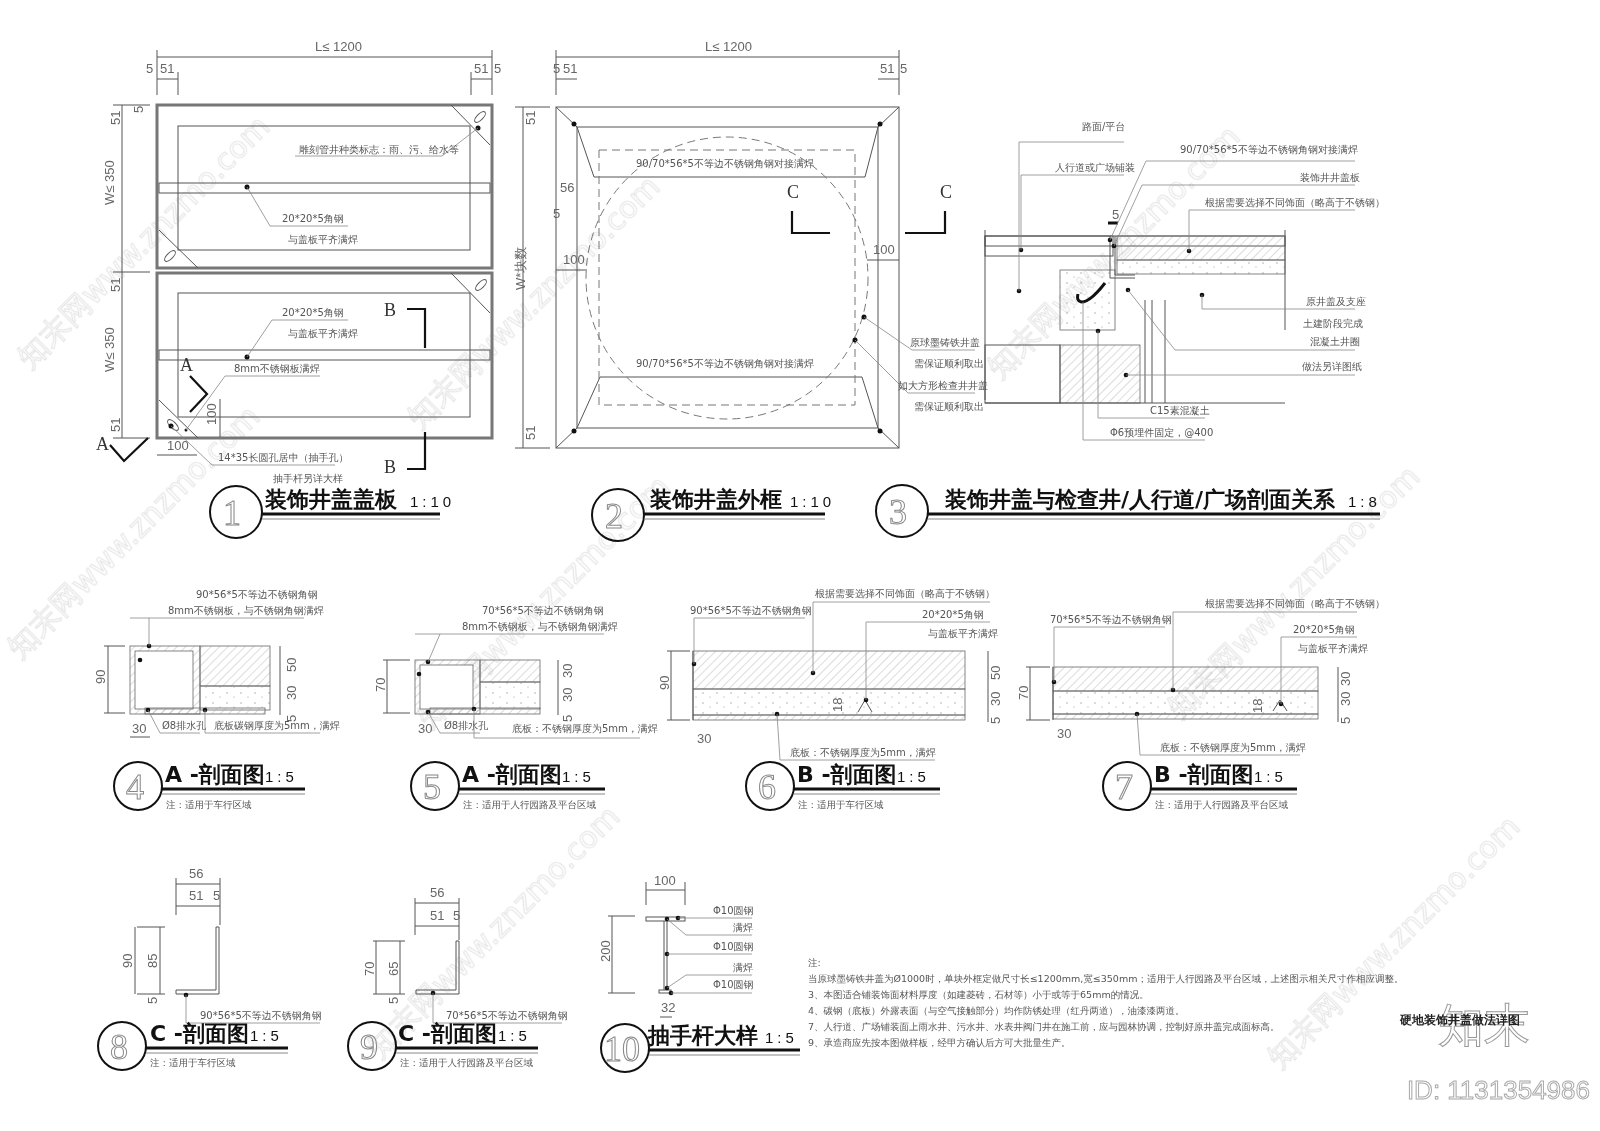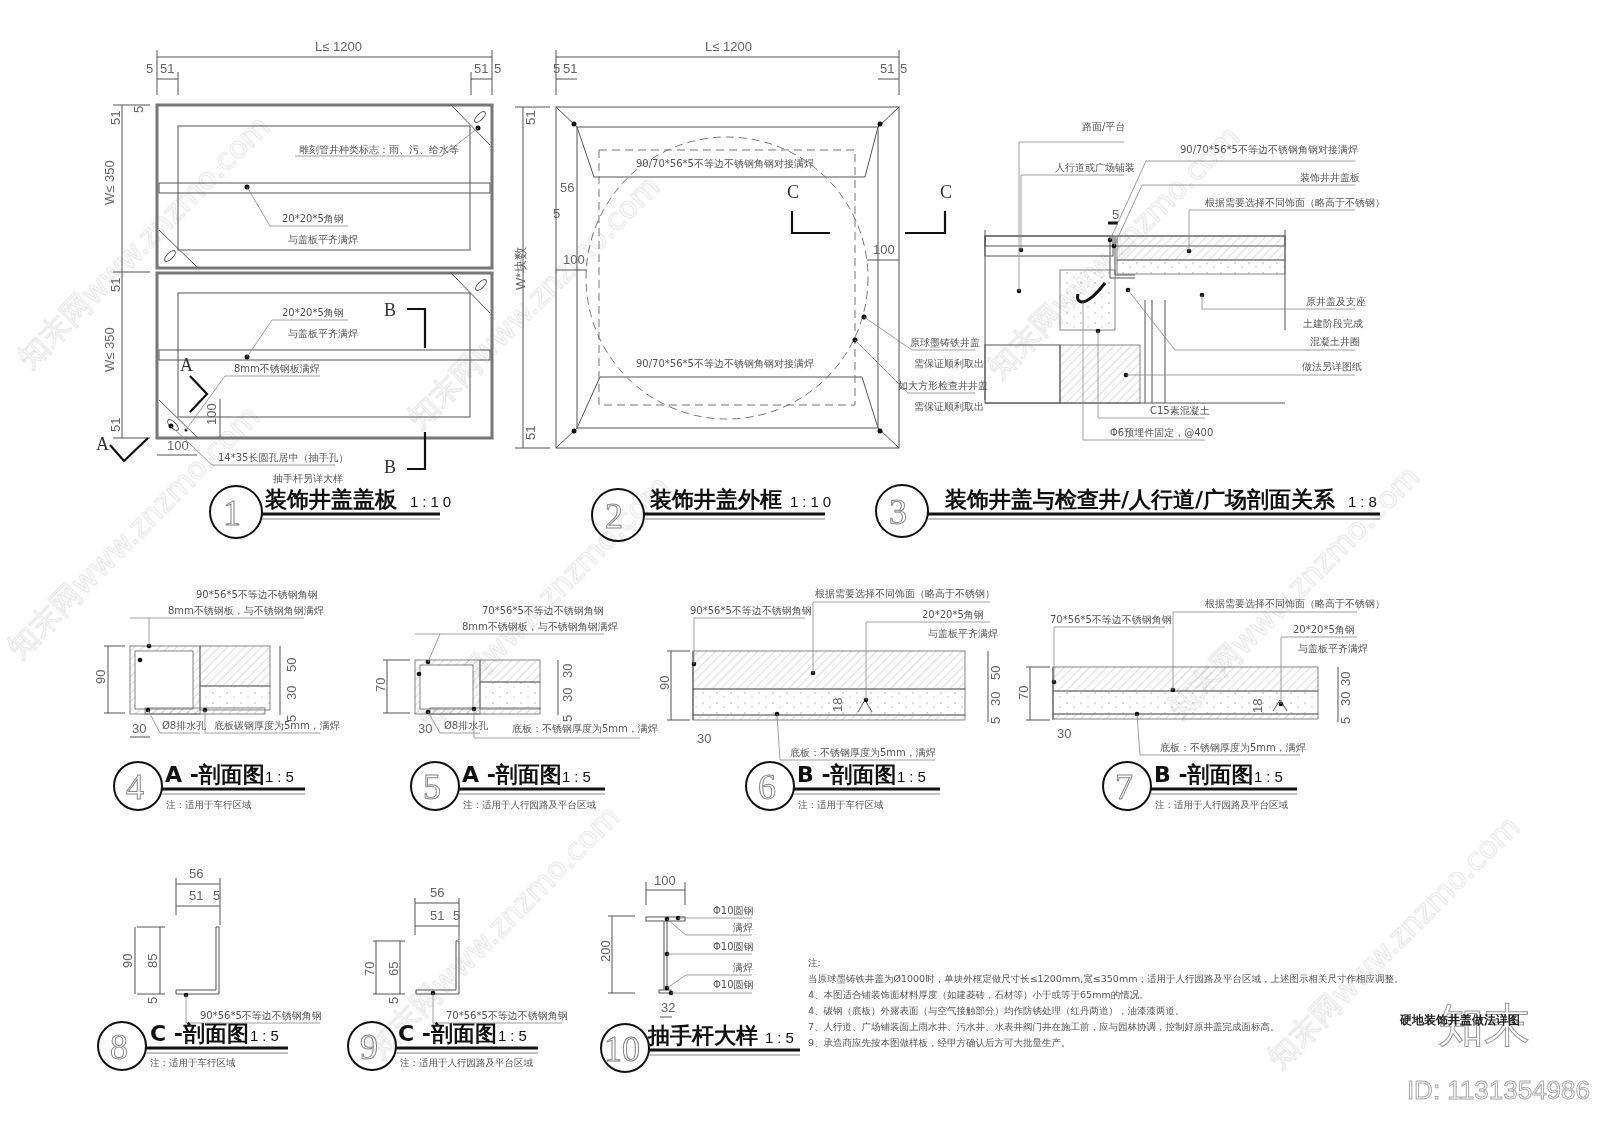--- a/index.html
+++ b/index.html
@@ -537,21 +537,21 @@
     <text class="title" x="648" y="1043">抽手杆大样</text>
     <text class="scale" x="765" y="1043">1:5</text>
     <line x1="649" y1="1050" x2="800" y2="1050" stroke="#111" stroke-width="3"></line>
     <line x1="649" y1="1055" x2="800" y2="1055" stroke="#888" stroke-width="1"></line>
   </g>
 </svg>
 
 <div class="notes">
   <div>注:</div>
   <div>    当原球墨铸铁井盖为Ø1000时，单块外框定做尺寸长≤1200mm,宽≤350mm；适用于人行园路及平台区域，上述图示相关尺寸作相应调整。</div>
-  <div>4、本图适合铺装饰面材料厚度（如建菱砖，石材等）小于或等于65mm的情况。</div>
+  <div>3、本图适合铺装饰面材料厚度（如建菱砖，石材等）小于或等于65mm的情况。</div>
   <div>4、碳钢（底板）外露表面（与空气接触部分）均作防锈处理（红丹两道），油漆漆两道。</div>
   <div>7、人行道、广场铺装面上雨水井、污水井、水表井阀门井在施工前，应与园林协调，控制好原井盖完成面标高。</div>
   <div>9、承造商应先按本图做样板，经甲方确认后方可大批量生产。</div>
 </div>
 
 <div class="brand">知末</div>
 <div class="sheet">硬地装饰井盖做法详图</div>
 <div class="id">ID: 1131354986</div>
 
 </body></html>

